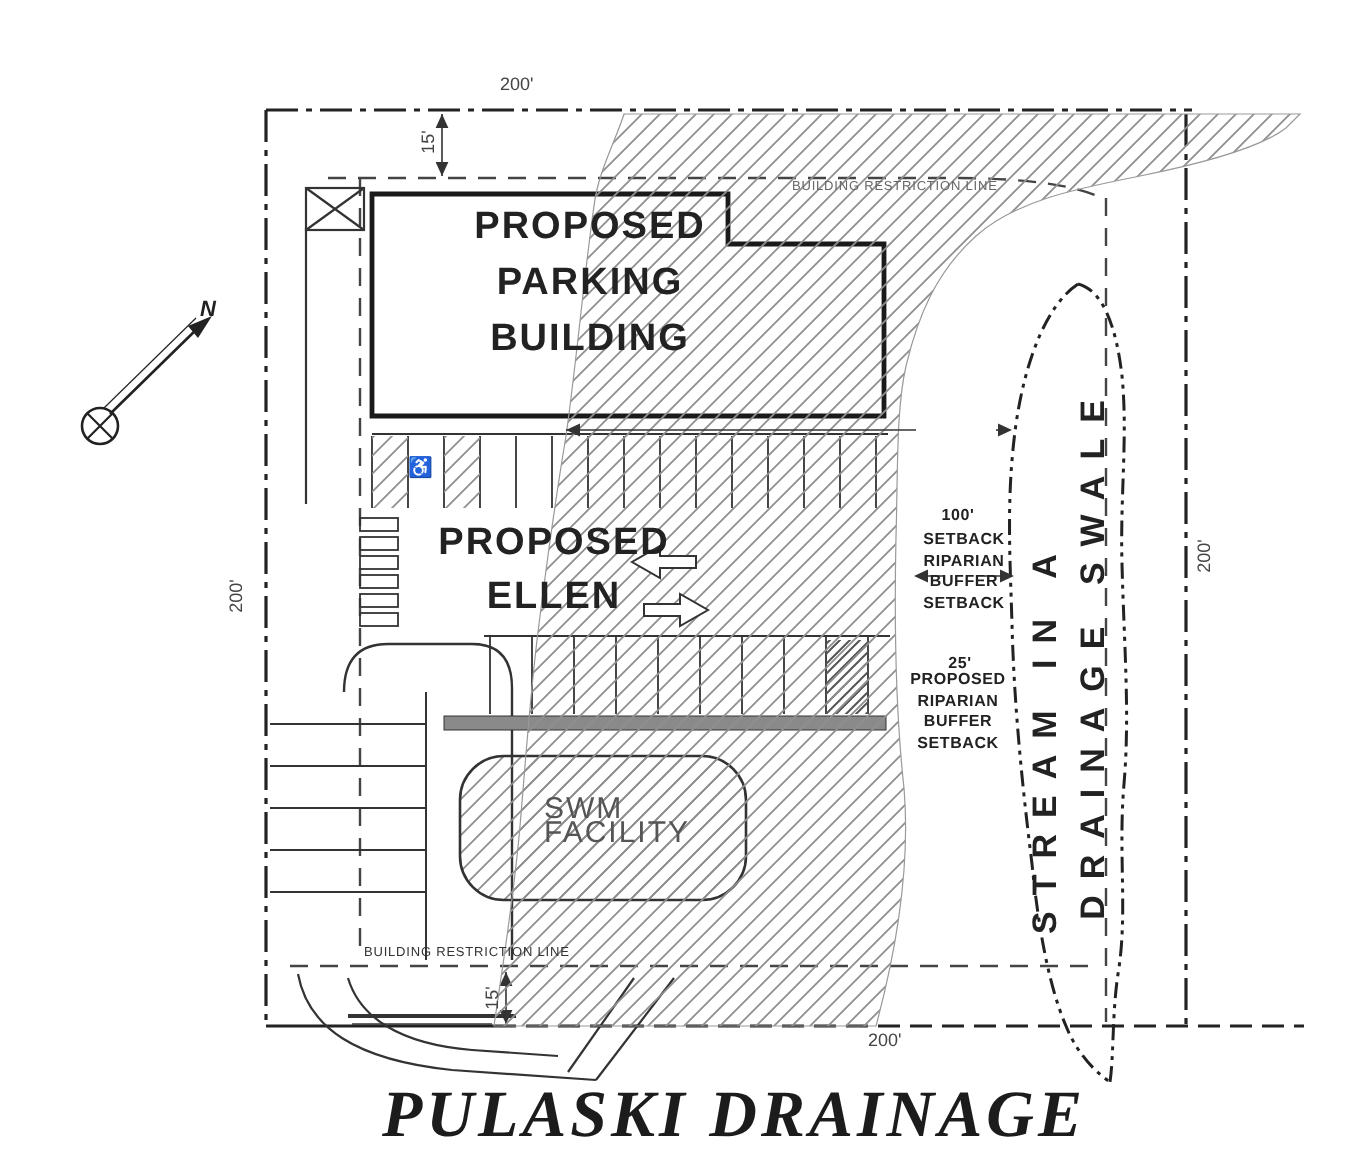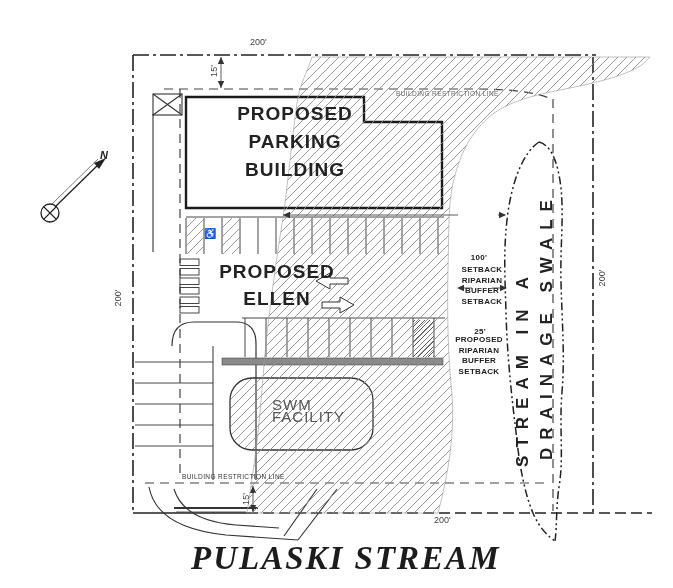--- a/index.html
+++ b/index.html
@@ -134,21 +134,21 @@
 
     <g stroke="#222" fill="none">
       <circle cx="50" cy="213" r="9" stroke-width="1.3"></circle>
       <path d="M43.5 206.5 L56.5 219.5 M56.5 206.5 L43.5 219.5" stroke-width="1.1"></path>
       <path d="M55 207 L101 162" stroke-width="1.3"></path>
       <path d="M52 204 L98 159" stroke-width="0.6"></path>
       <polygon points="106,158 94,163 99,169" fill="#222" stroke="none"></polygon>
     </g>
   </svg>
 
-  <div class="lbl road" style="left:191px;top:540px;font-size:33px;">PULASKI STREAM</div>
+  <div class="lbl road" style="left:191px;top:540px;font-size:33px;">PULASKI DRAINAGE</div>
 
   <div class="lbl bigblk" style="left:195px;top:100px;width:200px;">
     <div>PROPOSED</div>
     <div>PARKING</div>
     <div>BUILDING</div>
   </div>
 
   <div class="lbl parkblk" style="left:197px;top:258px;width:160px;">
     <div>PROPOSED</div>
     <div>ELLEN</div>

